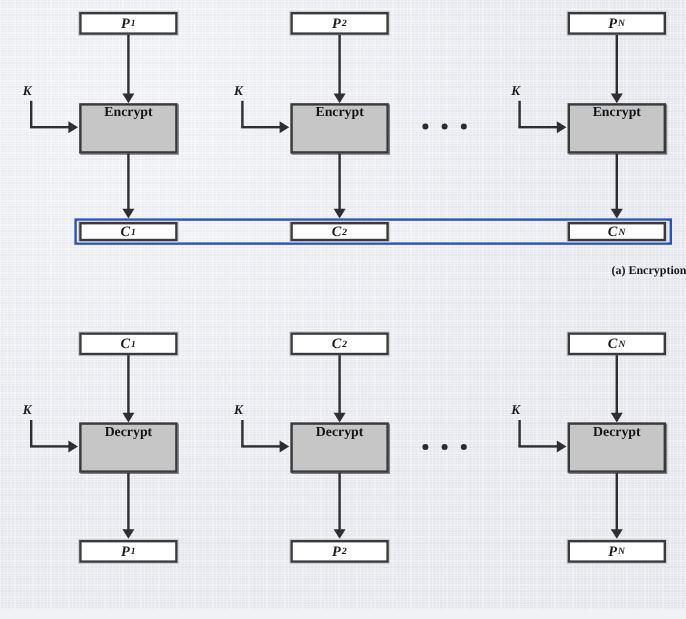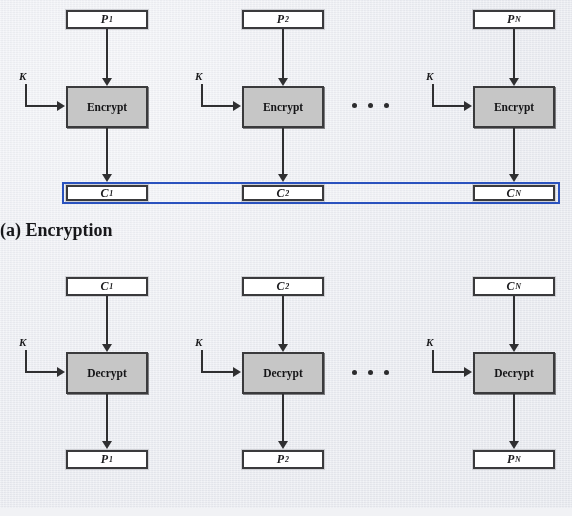--- a/index.html
+++ b/index.html
@@ -36,21 +36,21 @@
   .dbox .sub{font-size:8px;font-style:italic;font-weight:bold;
              vertical-align:-3px;margin-left:.5px;}
 
   
   .pbox{
     position:absolute;
     box-sizing:border-box;
     background:#c6c6c6;
     border:2px solid #3a3a3c;
     box-shadow:1px 1px 0 0 #7d7d80;
-    display:flex;align-items:center;justify-content:center;
+    display:flex;justify-content:center;
     font-size:11.5px;font-weight:bold;
     color:#151517;
     font-family:"Liberation Serif", serif;
   }
 
   
   .vline{position:absolute;width:2px;background:#2f2f31;}
   .hline{position:absolute;height:2px;background:#2f2f31;}
   .arrowdown{
     position:absolute;width:0;height:0;
@@ -78,22 +78,22 @@
     background:rgba(255,255,255,0.12);
   }
 
   
   .dots{position:absolute;display:flex;gap:11px;align-items:center;}
   .dots i{display:block;width:5px;height:5px;border-radius:50%;
           background:#2b2b2d;}
 
   
   .caption{
-    position:absolute;width:572px;text-align:left;
-    font-size:18px;font-weight:bold;color:#17171a;
+    position:absolute;width:572px;text-align:right;
+    font-size:10px;font-weight:bold;color:#17171a;
     font-family:"Liberation Serif", serif;
   }
 </style>
 </head>
 <body>
 
 <div id="stage">
 
   <div class="dbox" style="left:66px;top:10px;width:82px;height:19px;">
     <span>P</span>

